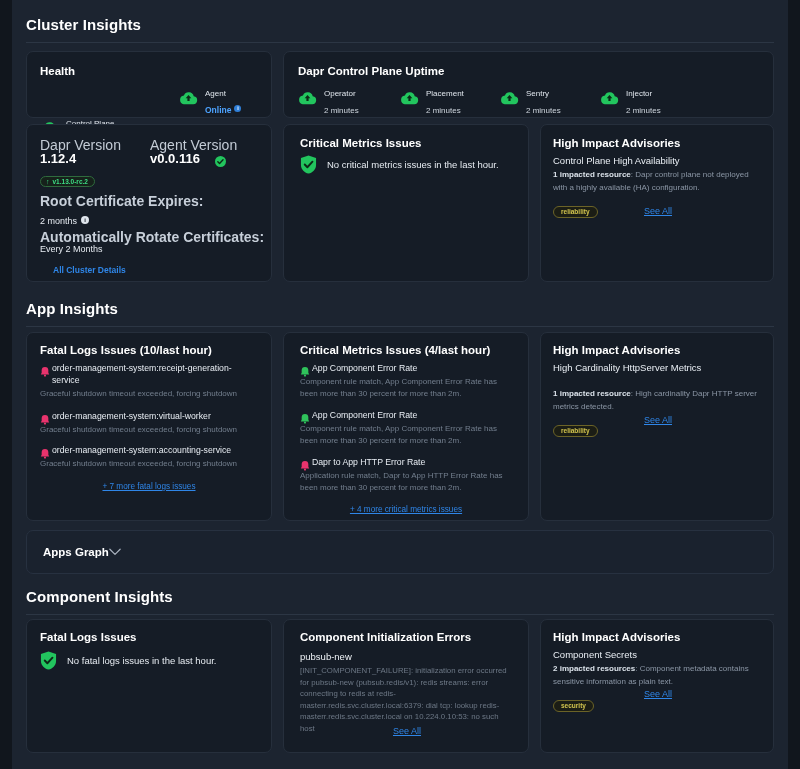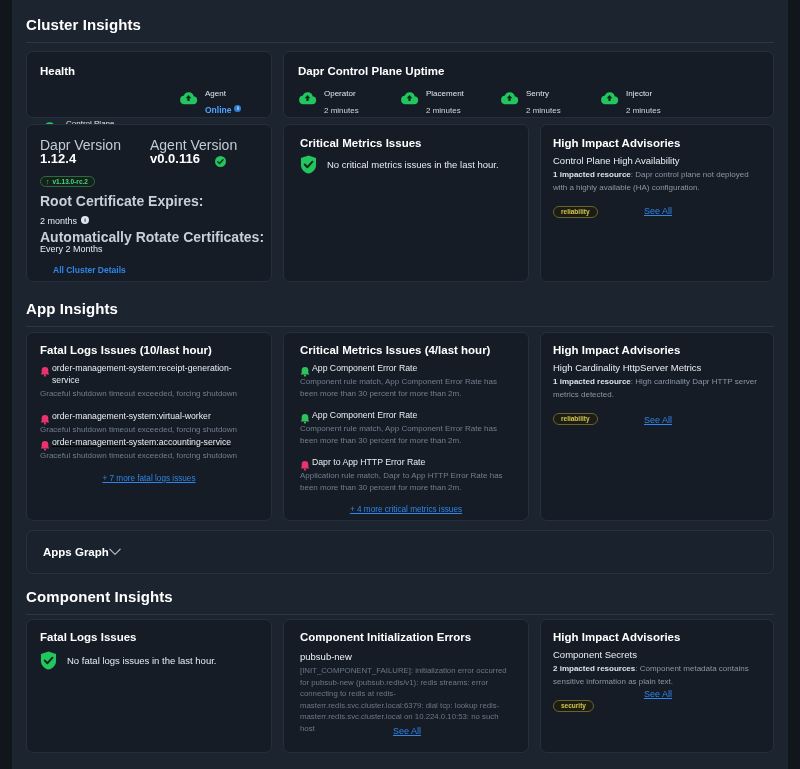--- a/index.html
+++ b/index.html
@@ -258,21 +258,21 @@
 
       <div class="issue-row" style="margin-top:10px;">
         <span class="bell"><svg width="10" height="11" viewBox="0 0 12 13">
                 <path d="M6 1a4 4 0 0 0-4 4v3L1 10h10L10 8V5a4 4 0 0 0-4-4z" fill="#e8336d"></path>
                 <circle cx="6" cy="11.4" r="1.3" fill="#e8336d"></circle>
               </svg></span>
         <span class="issue-name">order-management-system:virtual-worker</span>
       </div>
       <div class="issue-desc">Graceful shutdown timeout exceeded, forcing shutdown</div>
 
-      <div class="issue-row" style="margin-top:0;text-decoration:underline;">
+      <div class="issue-row" style="margin-top:8px;">
         <span class="bell"><svg width="10" height="11" viewBox="0 0 12 13">
                 <path d="M6 1a4 4 0 0 0-4 4v3L1 10h10L10 8V5a4 4 0 0 0-4-4z" fill="#e8336d"></path>
                 <circle cx="6" cy="11.4" r="1.3" fill="#e8336d"></circle>
               </svg></span>
         <span class="issue-name">order-management-system:accounting-service</span>
       </div>
       <div class="issue-desc">Graceful shutdown timeout exceeded, forcing shutdown</div>
 
       <div class="more-link" style="margin-top:12px;">+ 7 more fatal logs issues</div>
     </div>
@@ -309,21 +309,21 @@
       <div class="issue-desc">Application rule match, Dapr to App HTTP Error Rate has been more than 30 percent for more than 2m.</div>
 
       <div class="more-link" style="margin-top:11px;">+ 4 more critical metrics issues</div>
     </div>
   </div>
 
   <div class="card" style="position:absolute;left:528px;top:332px;width:234px;height:189px;">
     <div class="card-title" style="position:absolute;left:12px;top:11px;">High Impact Advisories</div>
     <div style="position:absolute;left:12px;top:29px;width:206px;">
       <div class="adv-title">High Cardinality HttpServer Metrics</div>
-      <div class="adv-body" style="margin-top:3px;"><b>1 impacted resource</b><span>: High cardinality Dapr HTTP server metrics detected.</span></div>
+      <div class="adv-body" style="margin-top:15px;"><b>1 impacted resource</b><span>: High cardinality Dapr HTTP server metrics detected.</span></div>
       <div style="margin-top:6px;"><span class="tag">reliability</span></div>
     </div>
     <div class="see-all" style="position:absolute;left:0;top:82px;width:234px;">See All</div>
   </div>
 
   <div class="graph-panel" style="position:absolute;left:14px;top:530px;width:748px;height:44px;">
     <span class="graph-title">Apps Graph</span>
     <span class="chev">
       <svg width="12" height="8" viewBox="0 0 14 9">
             <path d="M1 1.3 7 7.3l6-6" stroke="#aab3bf" stroke-width="1.4" fill="none" stroke-linecap="round" stroke-linejoin="round"></path>

